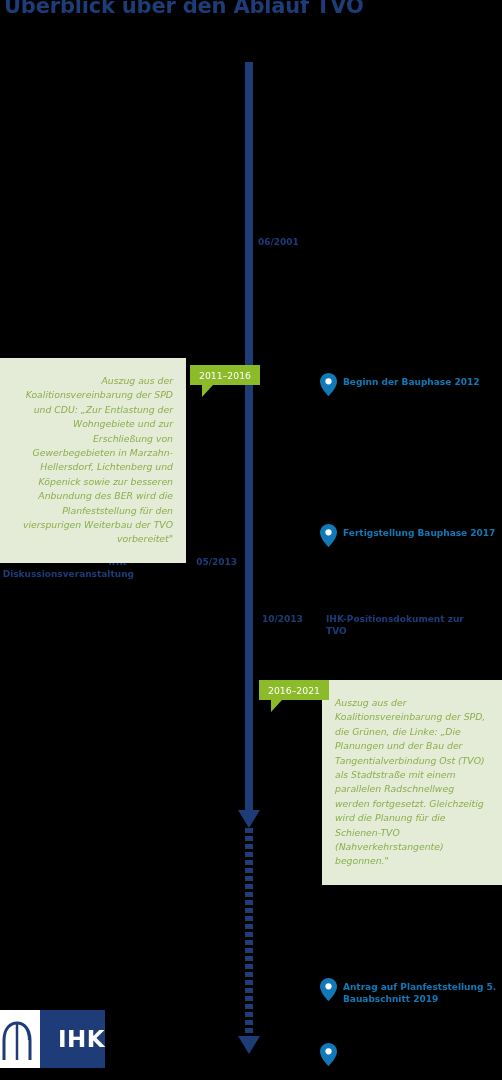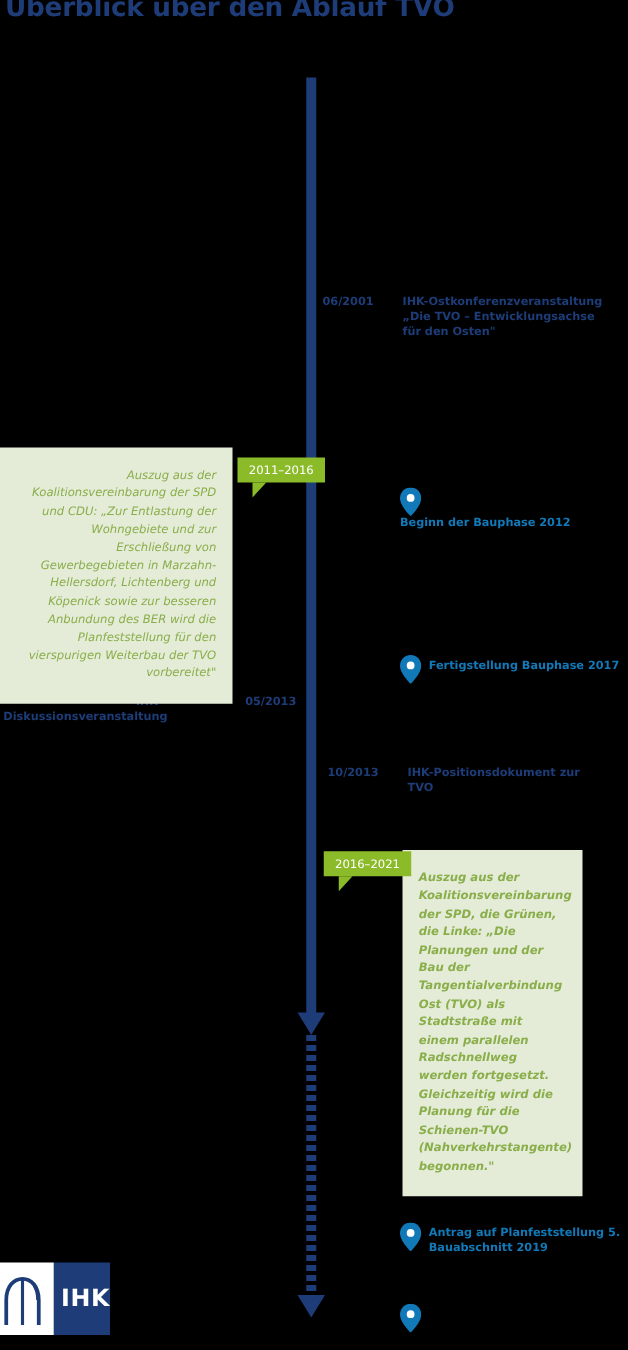--- a/index.html
+++ b/index.html
@@ -127,21 +127,21 @@
     margin-right: 6px;
     margin-top: -3px;
   }
   .pin-label {
     font-size: 9px;
     font-weight: bold;
     color: #1279b8;
     line-height: 12px;
     max-width: 162px;
   }
-  #pin-1 { left: 320px; top: 393px; flex-direction: column; }
+  #pin-1 { left: 320px; top: 376px; }
   #pin-2 { left: 320px; top: 527px; }
   #pin-3 { left: 320px; top: 981px; }
   #pin-4 { left: 320px; top: 1046px; }
 
   
   .quote-box {
     position: absolute;
     background: #e4ecd8;
     color: #8aae4a;
     font-style: italic;
@@ -152,23 +152,22 @@
   }
   #quote-left {
     left: 0px;
     top: 358px;
     width: 186px;
     text-align: right;
   }
   #quote-right {
     left: 322px;
     top: 680px;
-    width: 144px;
+    width: 180px;
     text-align: left;
-    font-weight: bold;
   }
 
   
   .period-tag {
     position: absolute;
   }
   .period-tag .tag-body {
     background: #8cbb2a;
     color: #ffffff;
     font-size: 9.3px;
@@ -204,41 +203,40 @@
     background: #ffffff;
     position: relative;
     display: flex;
     align-items: center;
     justify-content: center;
   }
   #ihk-logo-text {
     flex: 1;
     background: #1d3c78;
     color: #ffffff;
-    font-size: 19px;
+    font-size: 23px;
     font-weight: bold;
     display: flex;
     align-items: center;
-    padding-left: 6px;
+    padding-left: 18px;
     letter-spacing: 0.5px;
   }
 </style>
 </head>
 <body>
 
 <div id="page-title">Überblick über den Ablauf TVO</div>
 
 <div id="timeline-axis"></div>
 <div id="timeline-arrow-mid"></div>
 <div id="timeline-dotted"></div>
 <div id="timeline-arrow-bottom"></div>
 
 <div class="event-right" id="event-2001">
   <div class="event-date">06/2001</div>
-  <div class="event-title">IHK-Ostkonferenzveranstaltung „Die TVO – Entwicklungsachse für den Osten"</div>
 </div>
 
 <div id="event-left-2013">
   <div class="event-title">IHK – Diskussionsveranstaltung</div>
   <div class="event-date">05/2013</div>
 </div>
 
 <div class="event-right" id="event-2013b">
   <div class="event-date">10/2013</div>
   <div class="event-title">IHK-Positionsdokument zur TVO</div>

